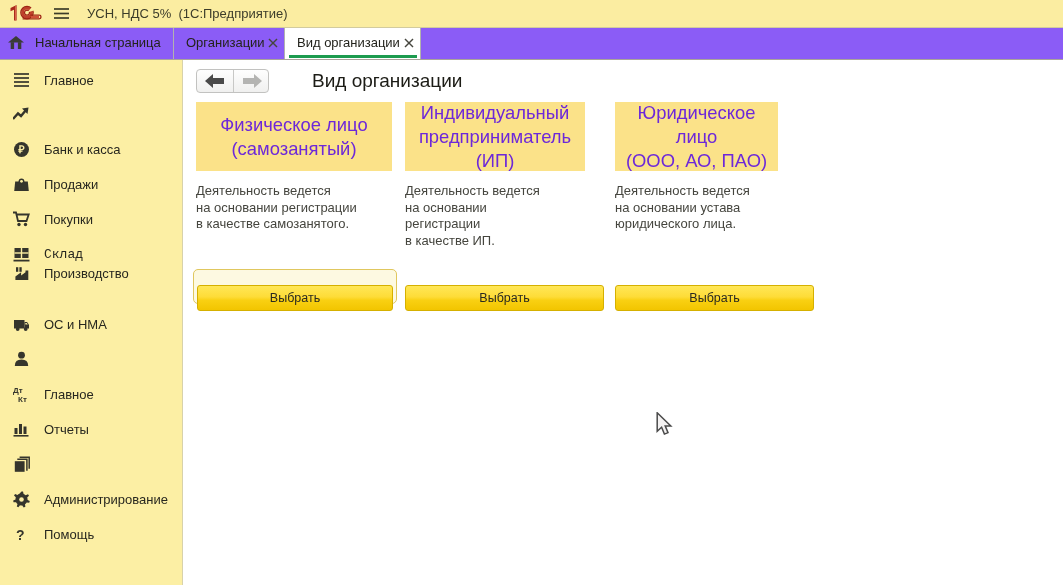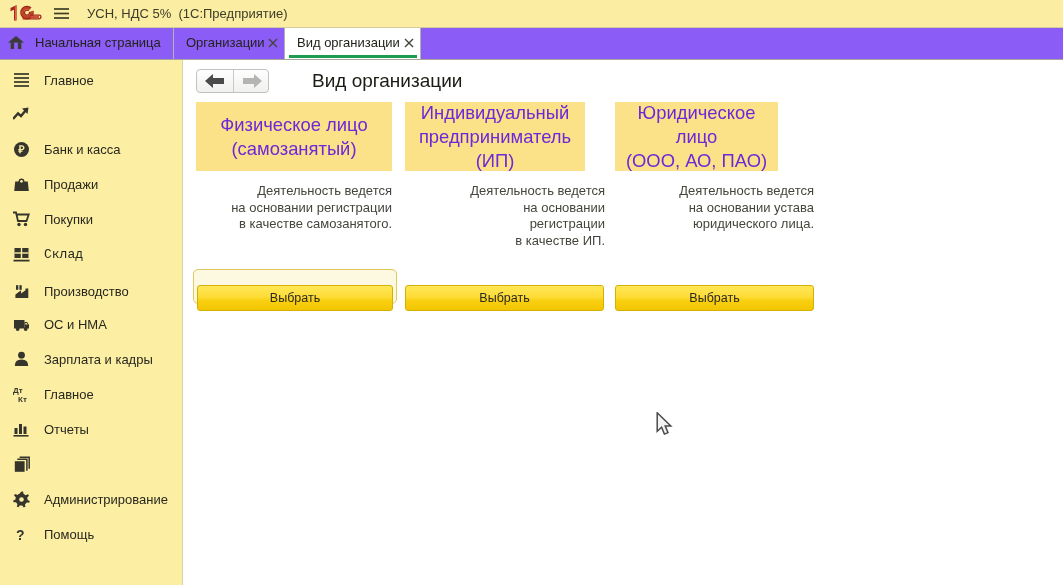--- a/index.html
+++ b/index.html
@@ -23,21 +23,21 @@
 .mitem { left:0; width:183px; height:35px; }
 .mico { position:absolute; left:13px; top:9px; width:17px; height:17px; }
 .mtext { position:absolute; left:44px; top:0; height:35px; line-height:35px; font-size:13px; color:#27271f; }
 
 
 #navgroup { left:196px; top:69px; width:73px; height:24px; background:linear-gradient(#fefefe,#f0f0ef); border:1px solid #c2c2c0; border-radius:4px; }
 #navdiv { left:36px; top:0px; width:1px; height:22px; background:#c8c8c6; }
 #pagetitle { left:312px; top:70px; font-size:19px; color:#1c1c16; }
 
 .cardhead { top:102px; height:69px; background:#fbe289; display:flex; align-items:center; justify-content:center; text-align:center; font-size:18.4px; line-height:24px; color:#6d28d9; }
-.carddesc { top:183px; text-align:right; font-size:13px; line-height:16.5px; color:#45453e; }
+.carddesc { top:183px; text-align:left; font-size:13px; line-height:16.5px; color:#45453e; }
 .btn { top:273px; height:26px; background:linear-gradient(180deg,#ffe757 0%,#fedc38 45%,#f9d012 60%,#f2c500 100%); border:1px solid #d5b000; border-radius:3px; text-align:center; line-height:24px; font-size:12.5px; color:#2a2a20;margin-top:12px; }
 #focusring { left:193px; top:268.5px; width:204px; height:35px; border:1px solid #e0c75e; border-radius:5px; background:#fdf9e1; }
 </style>
 </head>
 <body>
 
 <div class="abs" id="topbar"></div>
 <svg class="abs" style="left:10px;top:4px" width="34" height="18" viewBox="0 0 34 18">
 
   <circle cx="17" cy="8.6" r="4.4" fill="none" stroke="#c0402c" stroke-width="2.7"></circle>
@@ -135,21 +135,21 @@
     </div>
     <div class="mitem" style="position:absolute;top:175px;font-family:Liberation Mono, monospace;">
     <svg class="mico" viewBox="0 0 17 17">
         <rect x="1.5" y="2" width="14" height="10" fill="#35352c"></rect>
         <line x1="8.5" y1="2" x2="8.5" y2="12" stroke="#fcefa4" stroke-width="1.4"></line>
         <line x1="1.5" y1="7" x2="15.5" y2="7" stroke="#fcefa4" stroke-width="1.4"></line>
         <line x1="0.5" y1="14.6" x2="16.5" y2="14.6" stroke="#35352c" stroke-width="1.8"></line>
       </svg>
     <span class="mtext">Склад</span>
     </div>
-    <div class="mitem" style="position:absolute;top:212px;text-decoration:underline;">
+    <div class="mitem" style="position:absolute;top:194px;text-decoration:underline;">
     <svg class="mico" viewBox="0 0 17 17">
         <rect x="3" y="2.2" width="2.3" height="4.6" fill="#35352c"></rect>
         <rect x="6.4" y="2.2" width="2.3" height="4.6" fill="#35352c"></rect>
         <path d="M2.4,15 L2.4,11.4 L8.1,7.3 L8.1,10.6 L12.5,7.2 L12.5,5.5 L15.3,5.5 L15.3,15 Z" fill="#35352c"></path>
       </svg>
     <span class="mtext">Производство</span>
     </div>
     <div class="mitem" style="position:absolute;top:245px;">
     <svg class="mico" viewBox="0 0 17 17">
         <rect x="1" y="4" width="10.5" height="8.5" fill="#35352c"></rect>
@@ -158,21 +158,20 @@
         <circle cx="4.7" cy="13" r="1.9" fill="#35352c"></circle>
         <circle cx="12.7" cy="13" r="1.9" fill="#35352c"></circle>
       </svg>
     <span class="mtext">ОС и НМА</span>
     </div>
     <div class="mitem" style="position:absolute;top:280px;">
     <svg class="mico" viewBox="0 0 17 17">
         <circle cx="8.5" cy="4.2" r="3.4" fill="#35352c"></circle>
         <path d="M1.8,15 Q1.8,8.6 8.5,8.6 Q15.2,8.6 15.2,15 Z" fill="#35352c"></path>
       </svg>
-    <span class="mtext">Зарплата и кадры</span>
     </div>
     <div class="mitem" style="position:absolute;top:315px;">
     <svg class="mico" viewBox="0 0 17 17">
         <text x="0" y="7" font-size="8" font-weight="bold" fill="#35352c" font-family="Liberation Sans">Дт</text>
         <text x="5" y="16" font-size="8" font-weight="bold" fill="#35352c" font-family="Liberation Sans">Кт</text>
       </svg>
     <span class="mtext">Главное</span>
     </div>
     <div class="mitem" style="position:absolute;top:350px;">
     <svg class="mico" viewBox="0 0 17 17">

